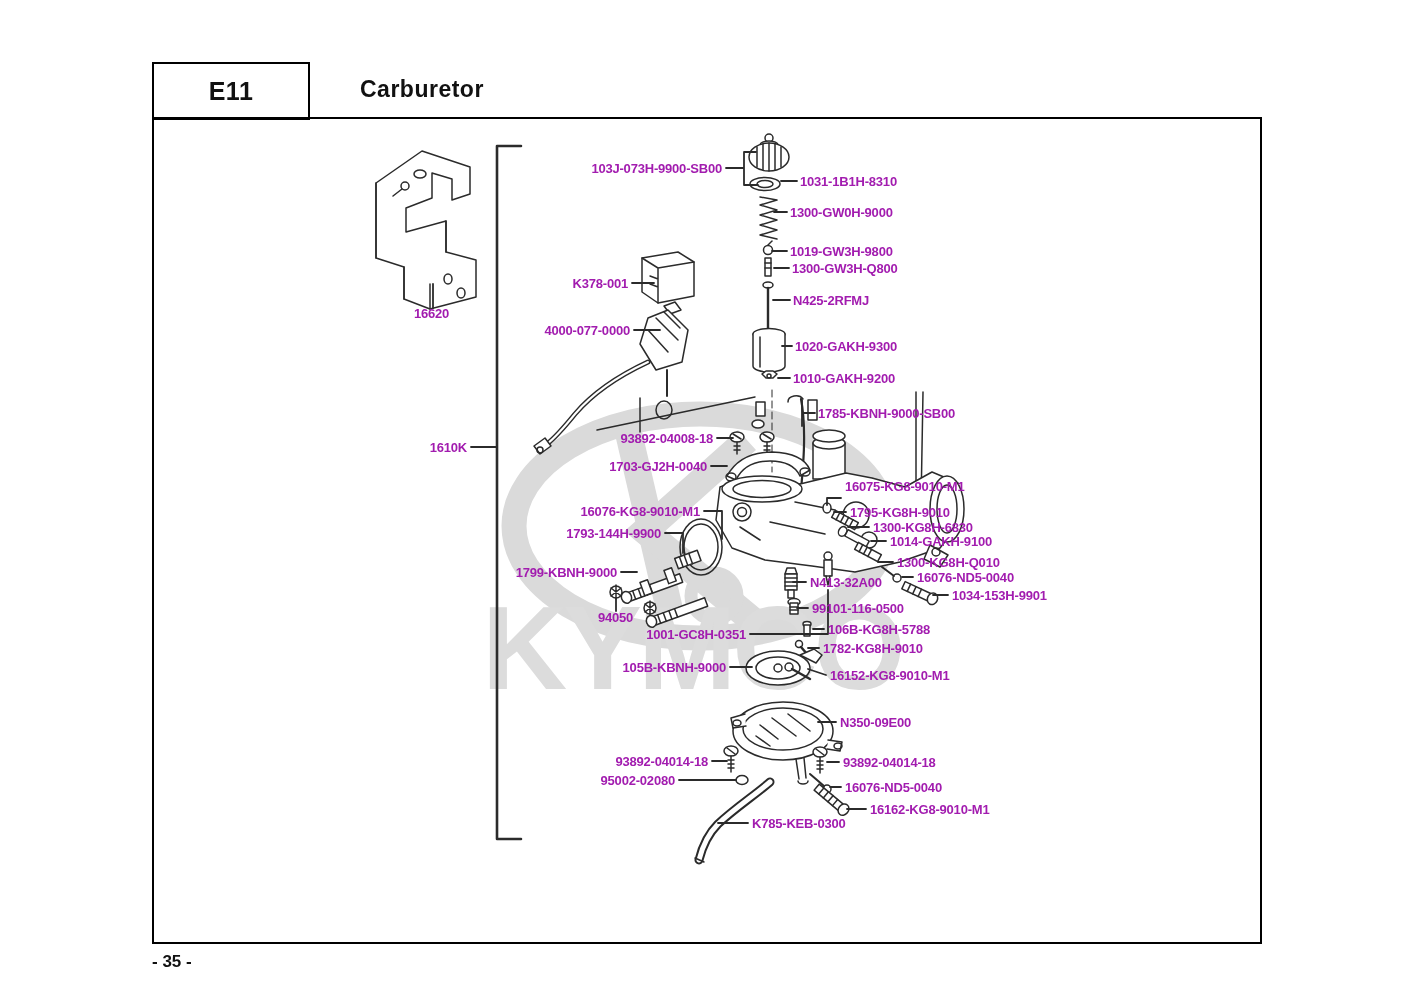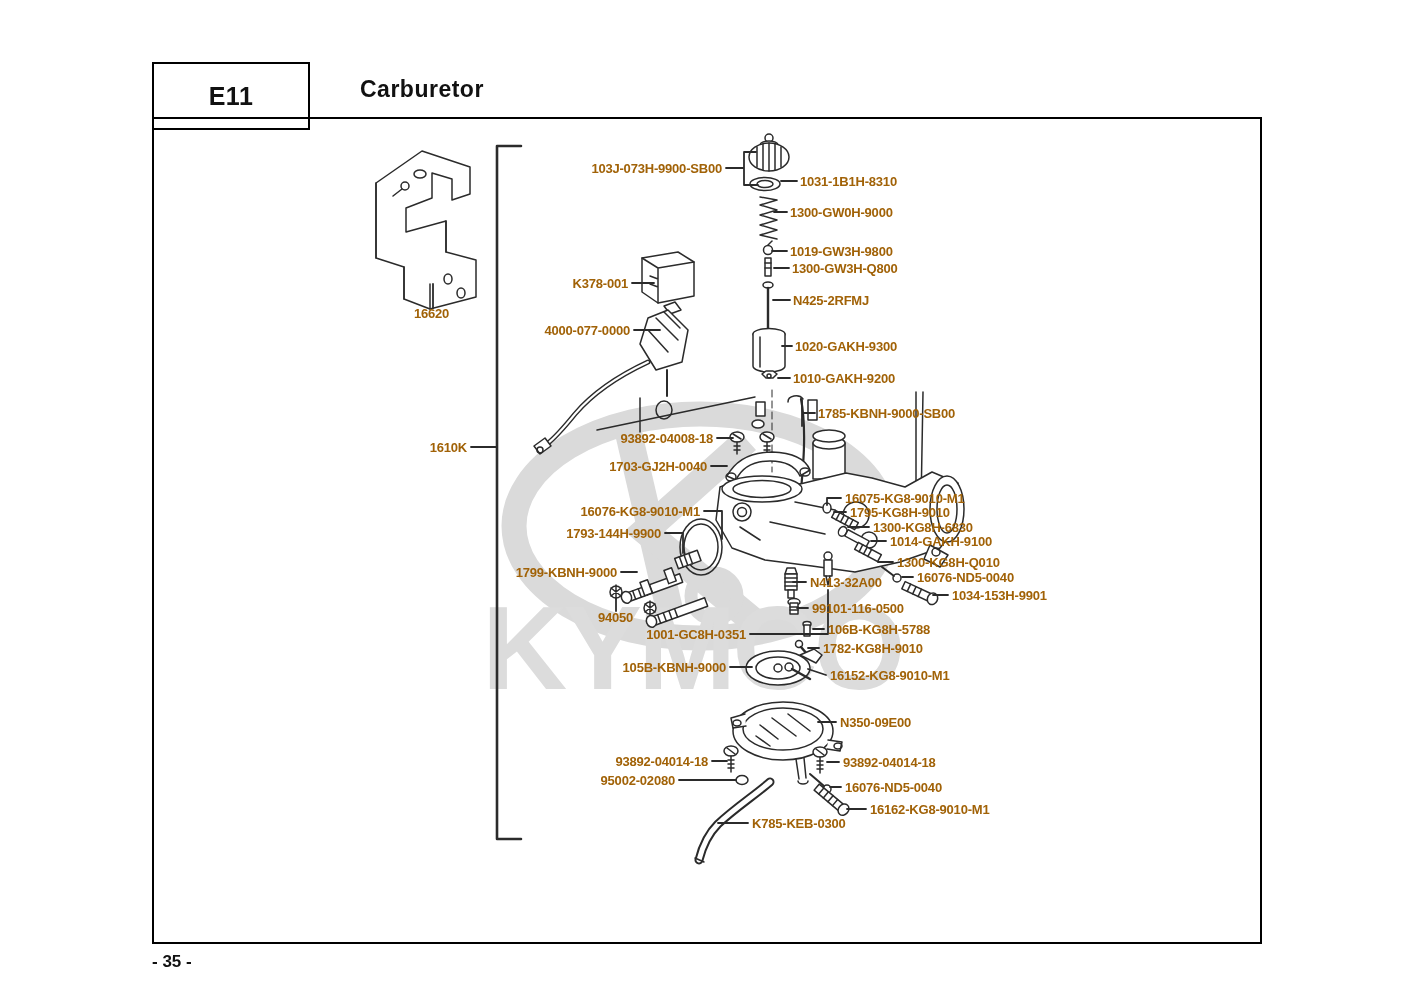--- a/index.html
+++ b/index.html
@@ -1,27 +1,27 @@
 <!DOCTYPE html>
 <html><head>
 <meta charset="utf-8">
 <style>
   html,body{margin:0;padding:0;background:#fff;}
   body{width:1415px;height:1000px;position:relative;overflow:hidden;
        font-family:"Liberation Sans",sans-serif;color:#111;}
   .frame{position:absolute;left:152px;top:117px;width:1110px;height:827px;
          border:2px solid #000;box-sizing:border-box;z-index:4;pointer-events:none;}
-  .codebox{position:absolute;left:152px;top:62px;width:158px;height:68px;
+  .codebox{position:absolute;left:152px;top:62px;width:158px;height:58px;
            border:2px solid #000;box-sizing:border-box;display:flex;align-items:center;
            justify-content:center;font-weight:bold;font-size:25px;letter-spacing:.5px;z-index:5;}
   .doc-title{position:absolute;left:360px;top:76px;font-weight:bold;font-size:23px;
              letter-spacing:.5px;z-index:5;text-align:center;}
   .pageno{position:absolute;left:152px;top:952px;width:1110px;text-align:left;
           font-weight:bold;font-size:17px;z-index:5;}
-  .lbl{position:absolute;font-weight:bold;font-size:13px;color:#a16207;
+  .lbl{position:absolute;font-weight:bold;font-size:13px;color:#a21caf;
        white-space:nowrap;letter-spacing:-0.2px;z-index:6;}
   .wm-text{position:absolute;left:482px;top:580px;font-weight:bold;font-size:118px;
            color:#dcdcdc;letter-spacing:-4px;z-index:1;}
   svg.wm{position:absolute;left:0;top:0;z-index:1;}
   svg.art{position:absolute;left:0;top:0;z-index:3;}
 </style>
 </head>
 <body>
 
 <div class="codebox">
@@ -292,21 +292,21 @@
 <div class="lbl" style="left:795px;top:339px">1020-GAKH-9300</div>
 <div class="lbl" style="left:793px;top:371px">1010-GAKH-9200</div>
 <div class="lbl" style="left:414px;top:306px">16620</div>
 <div class="lbl" style="right:948px;top:440px">1610K</div>
 <div class="lbl" style="left:818px;top:406px">1785-KBNH-9000-SB00</div>
 <div class="lbl" style="right:702px;top:431px">93892-04008-18</div>
 <div class="lbl" style="right:708px;top:459px">1703-GJ2H-0040</div>
 <div class="lbl" style="right:715px;top:504px">16076-KG8-9010-M1</div>
 <div class="lbl" style="right:754px;top:526px">1793-144H-9900</div>
 <div class="lbl" style="right:798px;top:565px">1799-KBNH-9000</div>
-<div class="lbl" style="left:845px;top:491px">16075-KG8-9010-M1</div>
+<div class="lbl" style="left:845px;top:479px">16075-KG8-9010-M1</div>
 <div class="lbl" style="left:850px;top:505px">1795-KG8H-9010</div>
 <div class="lbl" style="left:873px;top:520px">1300-KG8H-6830</div>
 <div class="lbl" style="left:890px;top:534px">1014-GAKH-9100</div>
 <div class="lbl" style="left:897px;top:555px">1300-KG8H-Q010</div>
 <div class="lbl" style="left:917px;top:570px">16076-ND5-0040</div>
 <div class="lbl" style="left:810px;top:575px">N413-32A00</div>
 <div class="lbl" style="left:952px;top:588px">1034-153H-9901</div>
 <div class="lbl" style="left:812px;top:601px">99101-116-0500</div>
 <div class="lbl" style="left:598px;top:610px">94050</div>
 <div class="lbl" style="right:669px;top:627px">1001-GC8H-0351</div>

